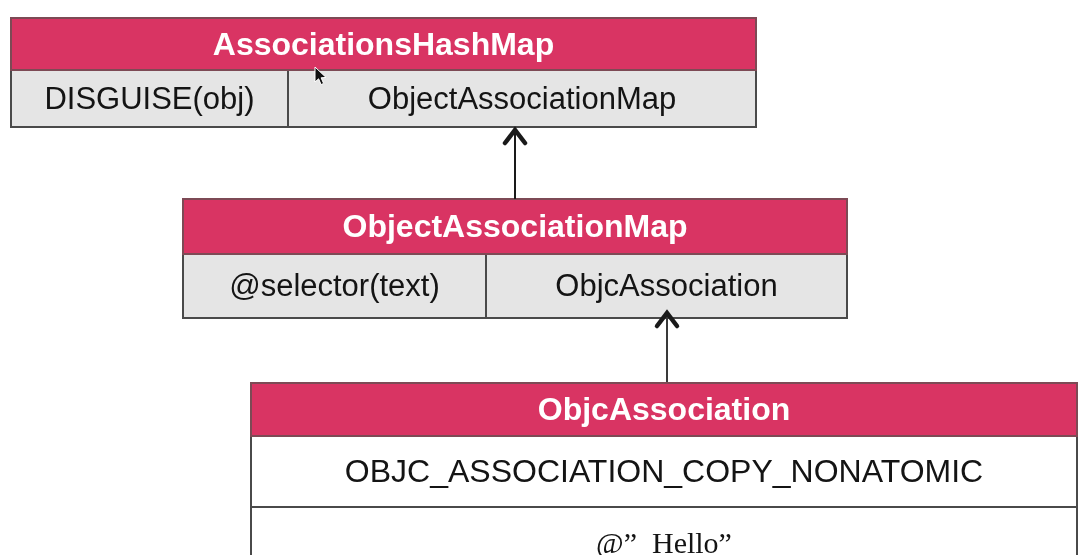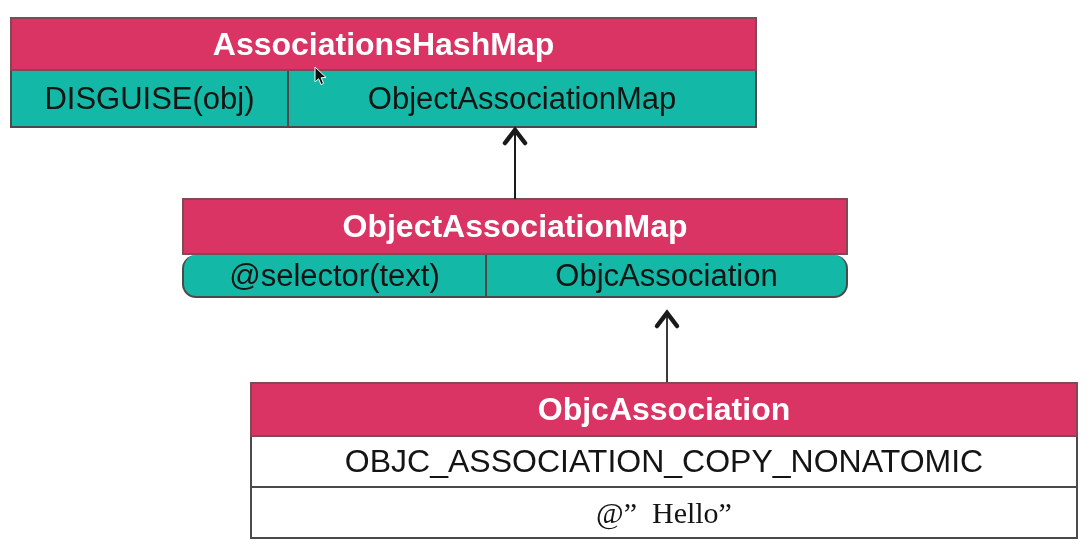--- a/index.html
+++ b/index.html
@@ -20,21 +20,21 @@
     background: #d93463;
     border: 2px solid #7d4a55;
     color: #ffffff;
     font-weight: bold;
     font-size: 32px;
   }
   .box-body {
     display: flex;
     border: 2px solid #4a4a4a;
     border-top: none;
-    background: #14b8a6;
+    background: #e5e5e5;
   }
   .box-cell {
     display: flex; align-items: center; justify-content: center;
     color: #141414;
     font-size: 31px;
     overflow: hidden;
     white-space: pre;
   }
   .box-cell + .box-cell { border-left: 2px solid #4a4a4a; }
   .box-row {
@@ -50,28 +50,28 @@
   
   #box-assoc-hashmap { left: 10px;  top: 17px;  width: 747px; }
   #box-assoc-hashmap .box-header { height: 54px; }
   #box-assoc-hashmap .box-body   { height: 57px; }
   #box-assoc-hashmap .cell-key   { flex: 0 0 275px; }
   #box-assoc-hashmap .cell-value { flex: 1 1 auto; }
 
   
   #box-object-assoc-map { left: 182px; top: 198px; width: 666px; }
   #box-object-assoc-map .box-header { height: 57px; }
-  #box-object-assoc-map .box-body   { height: 43px; border-radius: 14px; }
+  #box-object-assoc-map .box-body   { height: 64px; }
   #box-object-assoc-map .cell-key   { flex: 0 0 301px; }
   #box-object-assoc-map .cell-value { flex: 1 1 auto; }
 
   
   #box-objc-assoc { left: 250px; top: 382px; width: 828px; }
   #box-objc-assoc .box-header { height: 55px; }
-  #box-objc-assoc .box-row    { height: 51px; }
+  #box-objc-assoc .box-row    { height: 71px; }
   #box-objc-assoc .row-policy { font-size: 32px; }
   #box-objc-assoc .row-value  { font-size: 30px; font-family: Liberation Serif, serif; }
 
   .arrow { position: absolute; pointer-events: none; }
   #arrow-map-to-hashmap { left: 499px; top: 126px; }
   #arrow-assoc-to-map   { left: 651px; top: 309px; }
 
   #mouse-cursor { position: absolute; left: 313px; top: 66px; pointer-events: none; }
 </style>
 </head>

